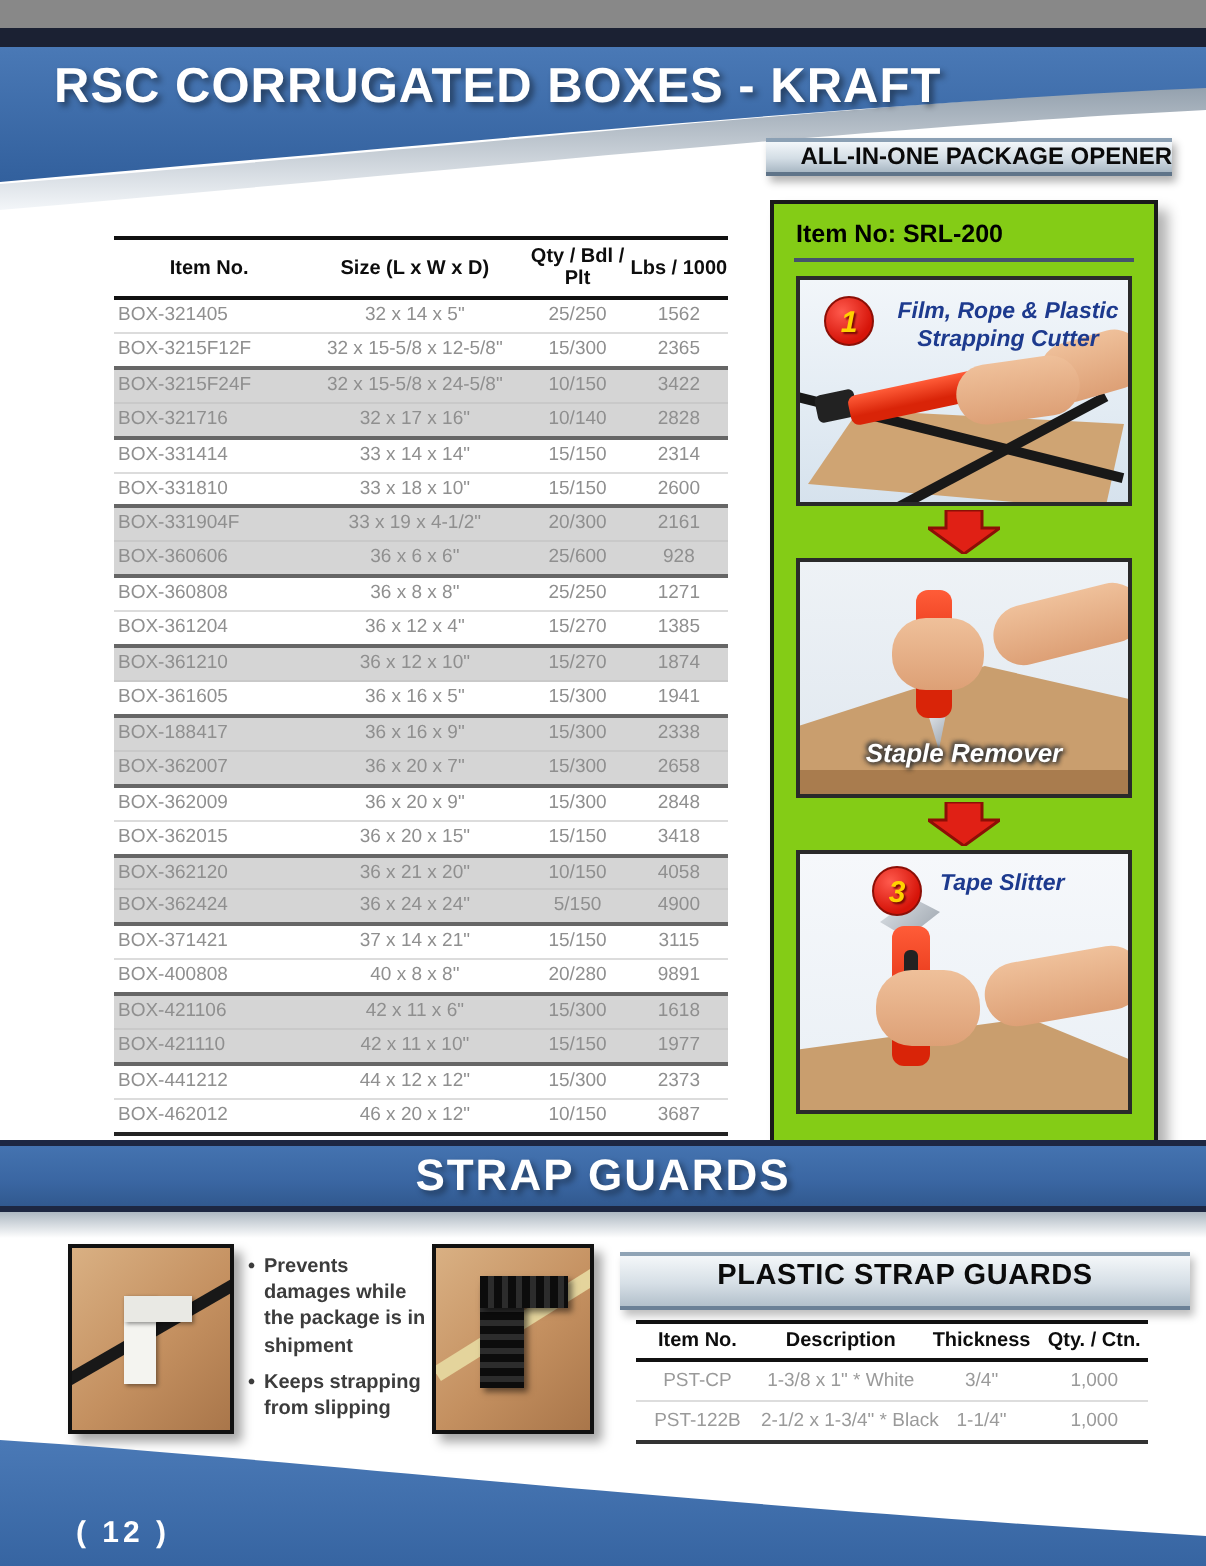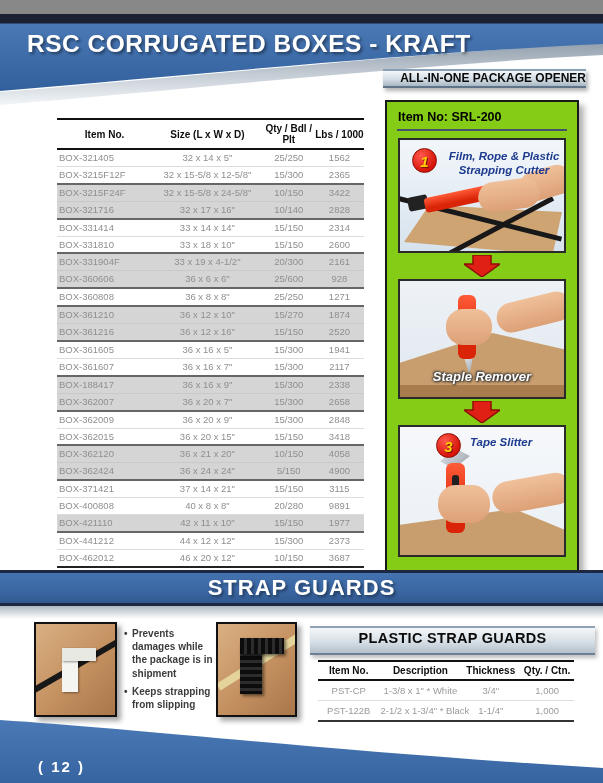--- a/index.html
+++ b/index.html
@@ -187,43 +187,37 @@
           <td>36 x 6 x 6"</td>
           <td>25/600</td>
           <td>928</td>
         </tr>
         <tr>
           <td>BOX-360808</td>
           <td>36 x 8 x 8"</td>
           <td>25/250</td>
           <td>1271</td>
         </tr>
+        <tr>
+          <td>BOX-361204</td>
+          <td>36 x 12 x 4"</td>
+          <td>15/270</td>
+          <td>1385</td>
+        </tr>
         <tr class="shaded g-top">
           <td>BOX-361210</td>
           <td>36 x 12 x 10"</td>
           <td>15/270</td>
           <td>1874</td>
         </tr>
-        <tr class="shaded g-bot">
-          <td>BOX-361216</td>
-          <td>36 x 12 x 16"</td>
-          <td>15/150</td>
-          <td>2520</td>
-        </tr>
         <tr>
           <td>BOX-361605</td>
           <td>36 x 16 x 5"</td>
           <td>15/300</td>
           <td>1941</td>
-        </tr>
-        <tr>
-          <td>BOX-361607</td>
-          <td>36 x 16 x 7"</td>
-          <td>15/300</td>
-          <td>2117</td>
         </tr>
         <tr class="shaded g-top">
           <td>BOX-188417</td>
           <td>36 x 16 x 9"</td>
           <td>15/300</td>
           <td>2338</td>
         </tr>
         <tr class="shaded g-bot">
           <td>BOX-362007</td>
           <td>36 x 20 x 7"</td>
@@ -258,20 +252,26 @@
           <td>BOX-371421</td>
           <td>37 x 14 x 21"</td>
           <td>15/150</td>
           <td>3115</td>
         </tr>
         <tr>
           <td>BOX-400808</td>
           <td>40 x 8 x 8"</td>
           <td>20/280</td>
           <td>9891</td>
+        </tr>
+        <tr class="shaded g-top">
+          <td>BOX-421106</td>
+          <td>42 x 11 x 6"</td>
+          <td>15/300</td>
+          <td>1618</td>
         </tr>
         <tr class="shaded g-bot">
           <td>BOX-421110</td>
           <td>42 x 11 x 10"</td>
           <td>15/150</td>
           <td>1977</td>
         </tr>
         <tr>
           <td>BOX-441212</td>
           <td>44 x 12 x 12"</td>

